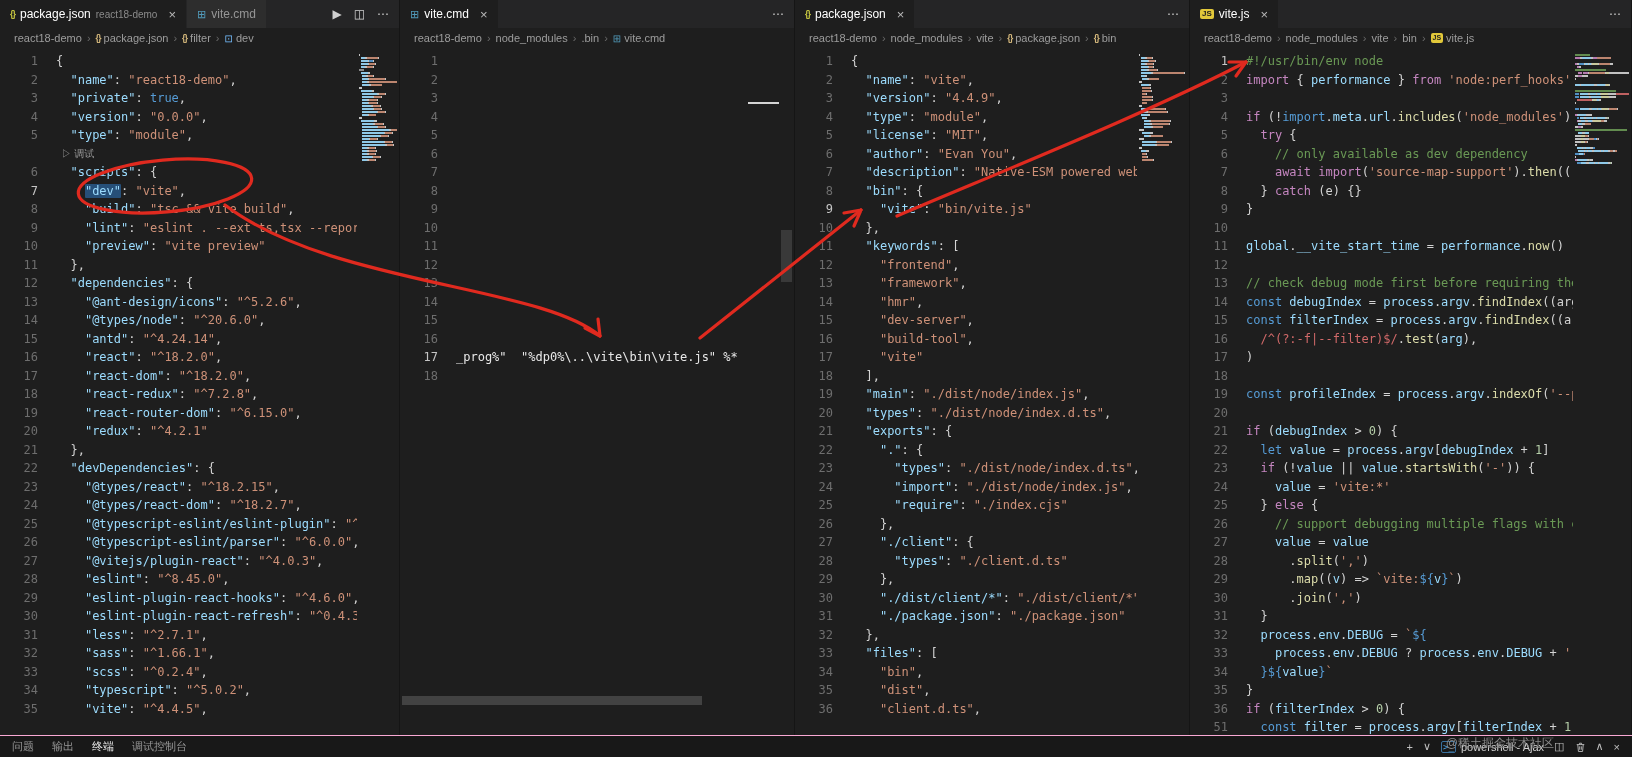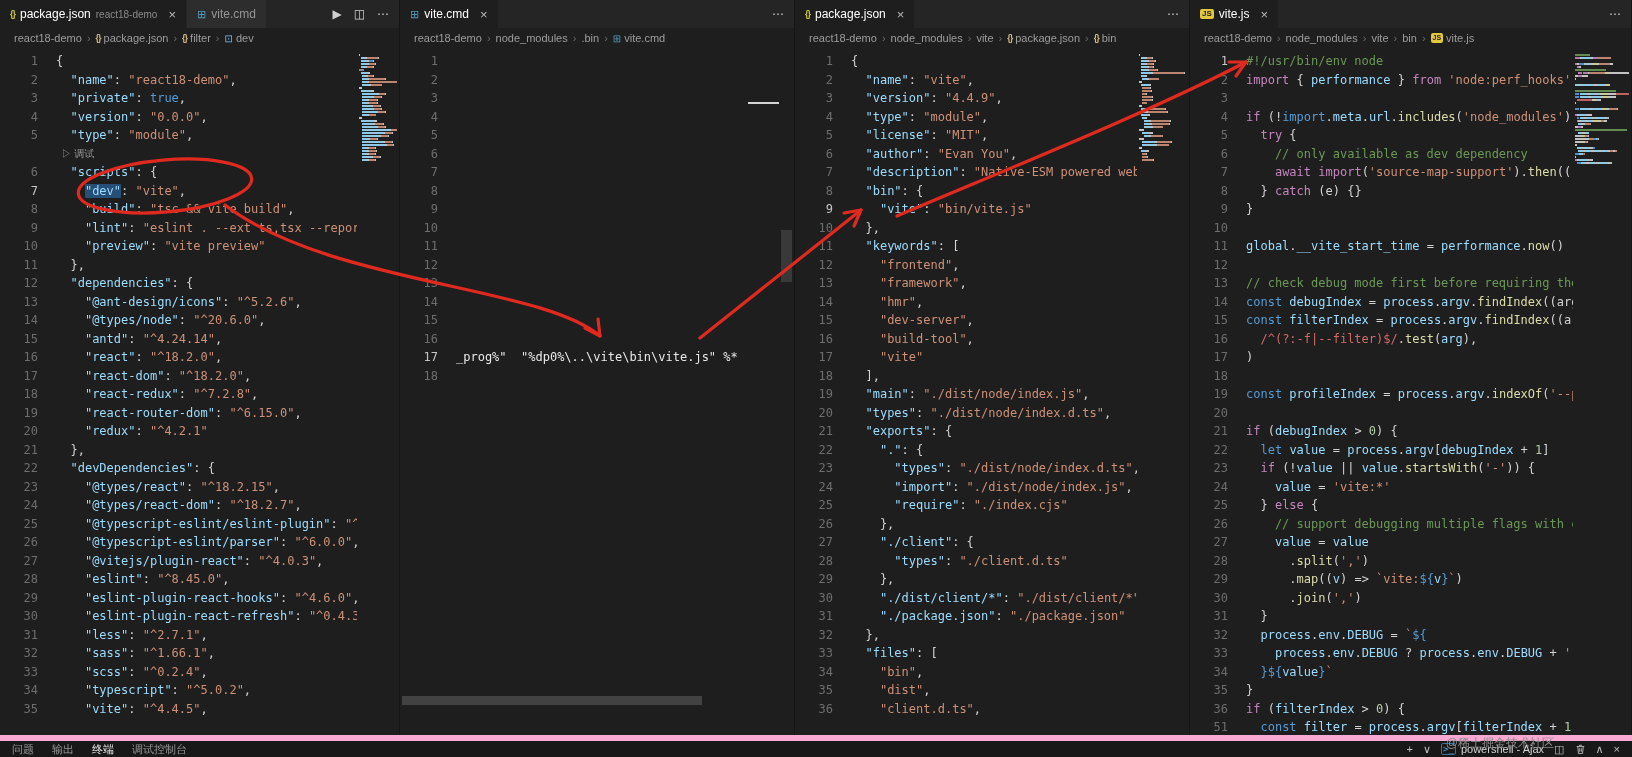--- a/index.html
+++ b/index.html
@@ -33,21 +33,21 @@
 .code{flex:1;padding:4px 0 0 14px;font:12px/18.5px "DejaVu Sans Mono",monospace;white-space:pre;overflow:hidden;color:#d4d4d4}
 .crow{height:18.5px}
 .crow.lens{font-family:"Liberation Sans",sans-serif;font-size:10px}
 .sel{background:#264f78;border-radius:1px}
 .minimap{flex:none;padding:6px 2px 0 2px;overflow:hidden;opacity:.9}
 .mrow{height:2px;margin-bottom:1px;white-space:nowrap;overflow:hidden;font-size:0}
 .mrow span{display:inline-block;height:2px}
 .hthumb{position:absolute;left:2px;bottom:30px;width:300px;height:9px;background:rgba(121,121,121,.4)}
 .vthumb{position:absolute;right:2px;top:182px;width:11px;height:52px;background:rgba(110,110,110,.35)}
 .overlay{position:absolute;inset:0;z-index:40;pointer-events:none}
-.panelbar{position:absolute;left:0;right:0;bottom:0;height:22px;background:#181818;border-top:6px solid #f9a8d4;display:flex;align-items:center;gap:18px;padding:0 12px;font-size:11px;color:#989898;z-index:30}
+.panelbar{position:absolute;left:0;right:0;bottom:0;height:22px;background:#181818;border-top:1px solid #f9a8d4;display:flex;align-items:center;gap:18px;padding:0 12px;font-size:11px;color:#989898;z-index:30}
 .ptab{cursor:pointer}
 .ptab.active{color:#e7e7e7}
 .pright{margin-left:auto;display:flex;align-items:center;gap:10px;color:#c0c0c0}
 .ps-entry{display:flex;align-items:center;gap:5px;font-size:11px;color:#d4d4d4;cursor:pointer}
 .ps-icon{color:#4fa3e3;font:9px "DejaVu Sans Mono",monospace;border:1px solid #39719f;border-radius:2px;padding:0 1px}
 .pic{cursor:pointer;font-size:11px;display:flex;align-items:center}
 .watermark{position:absolute;right:78px;bottom:5px;z-index:45;color:#8a8a8a;font-size:12px}
 </style>
 </head>
 <body>

